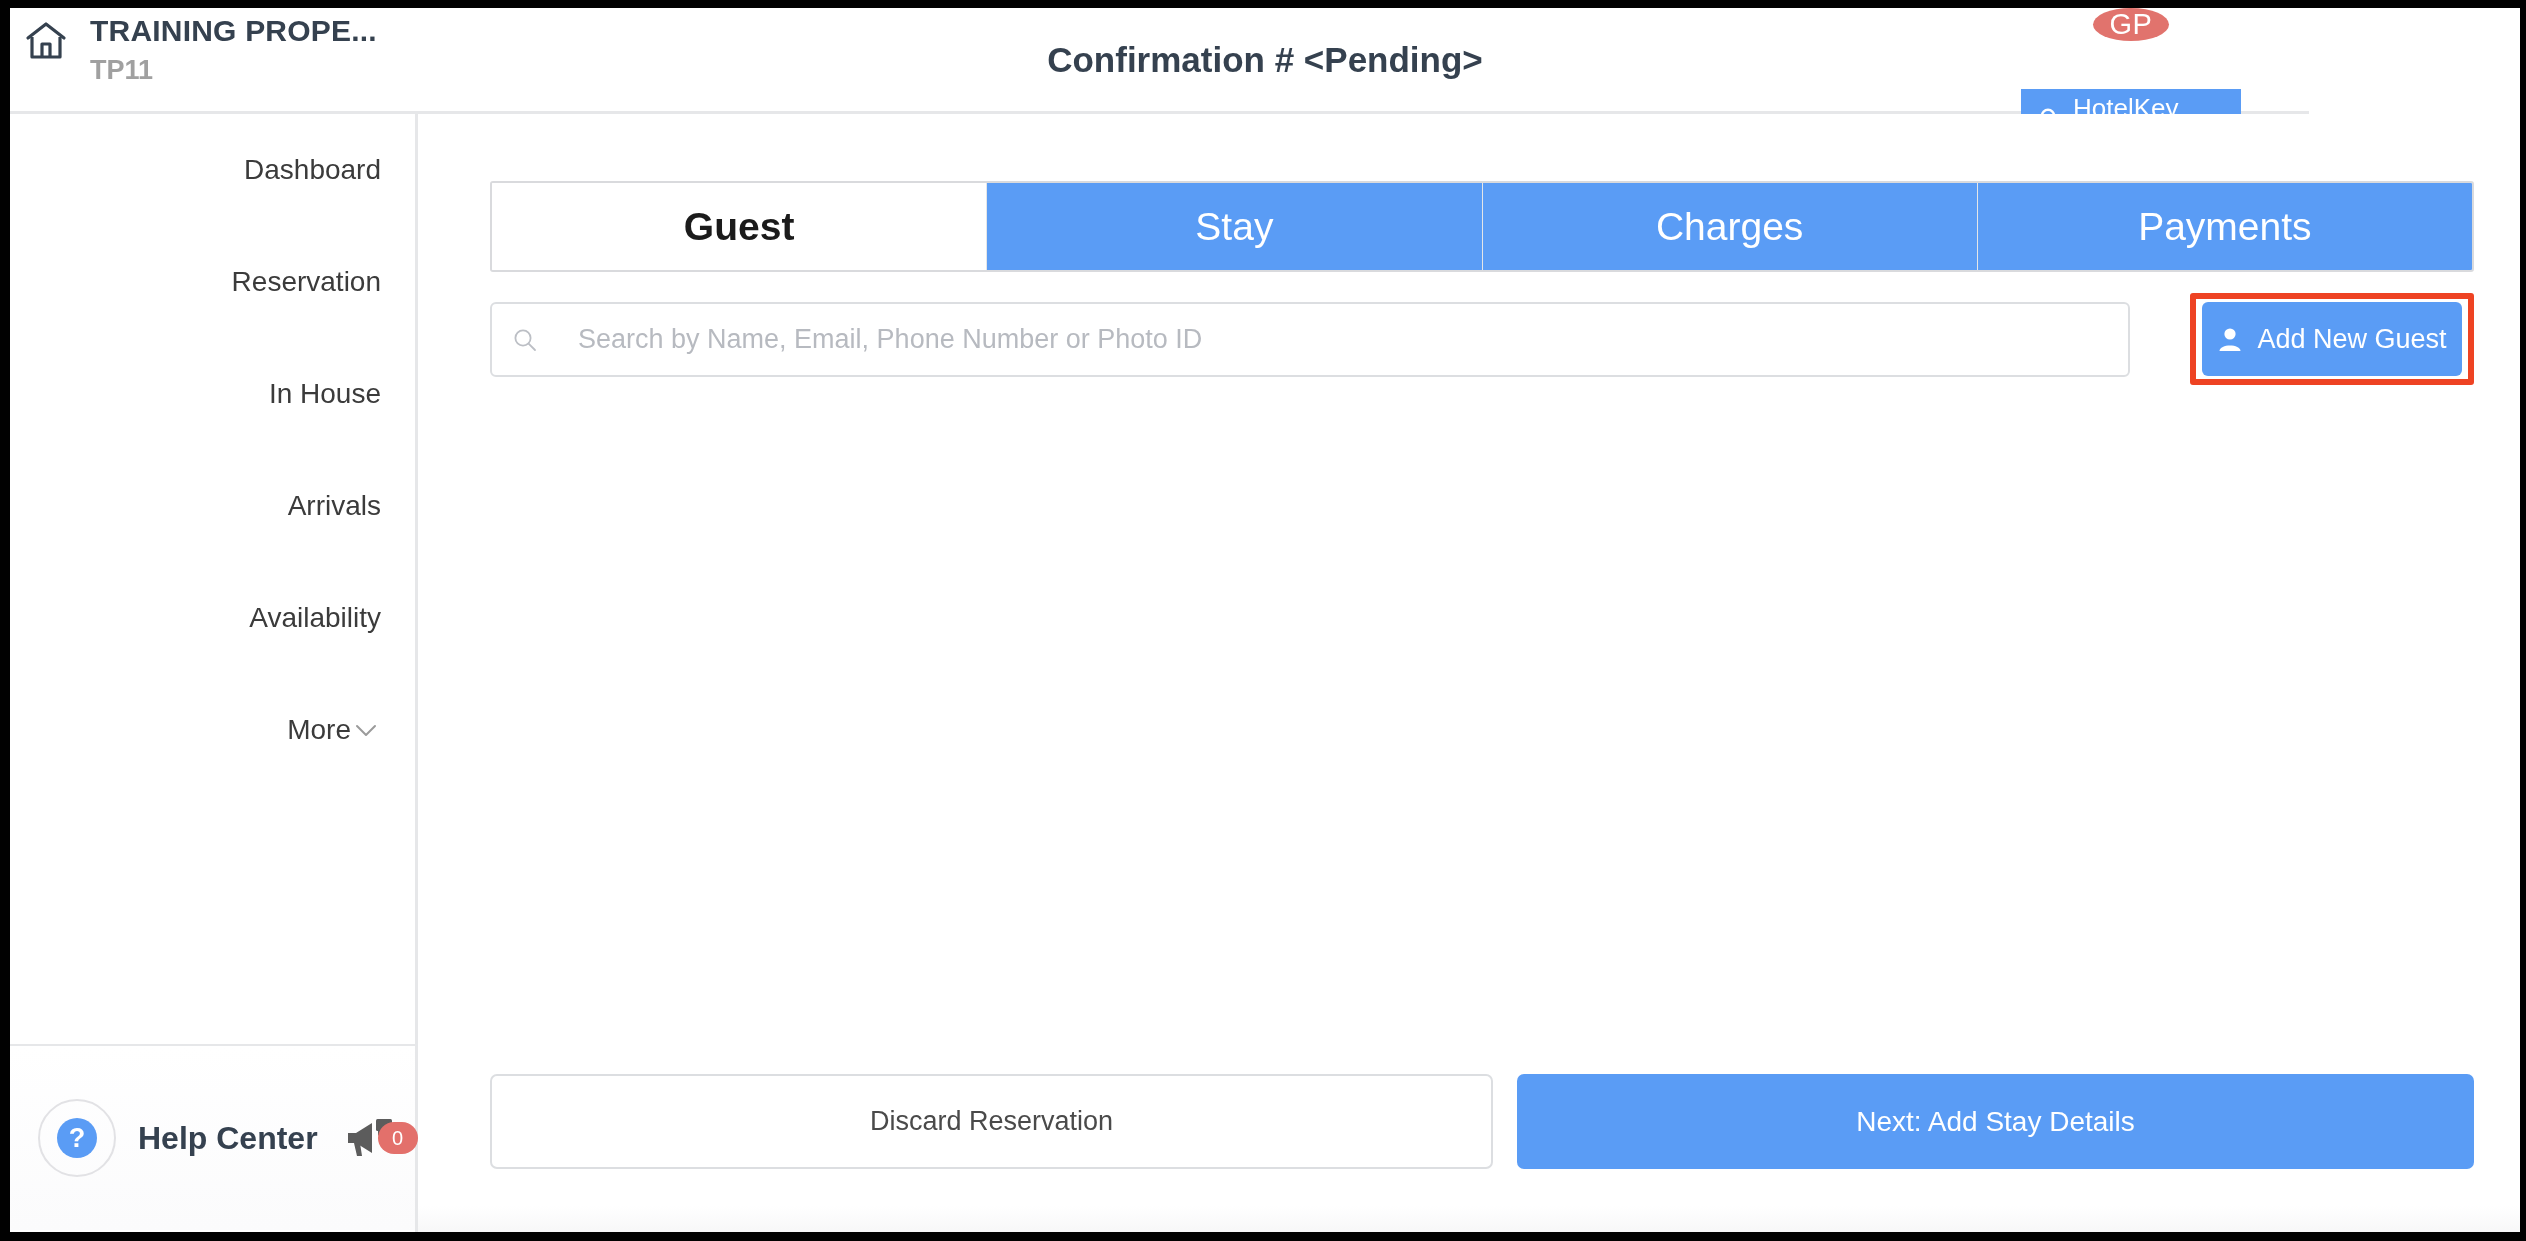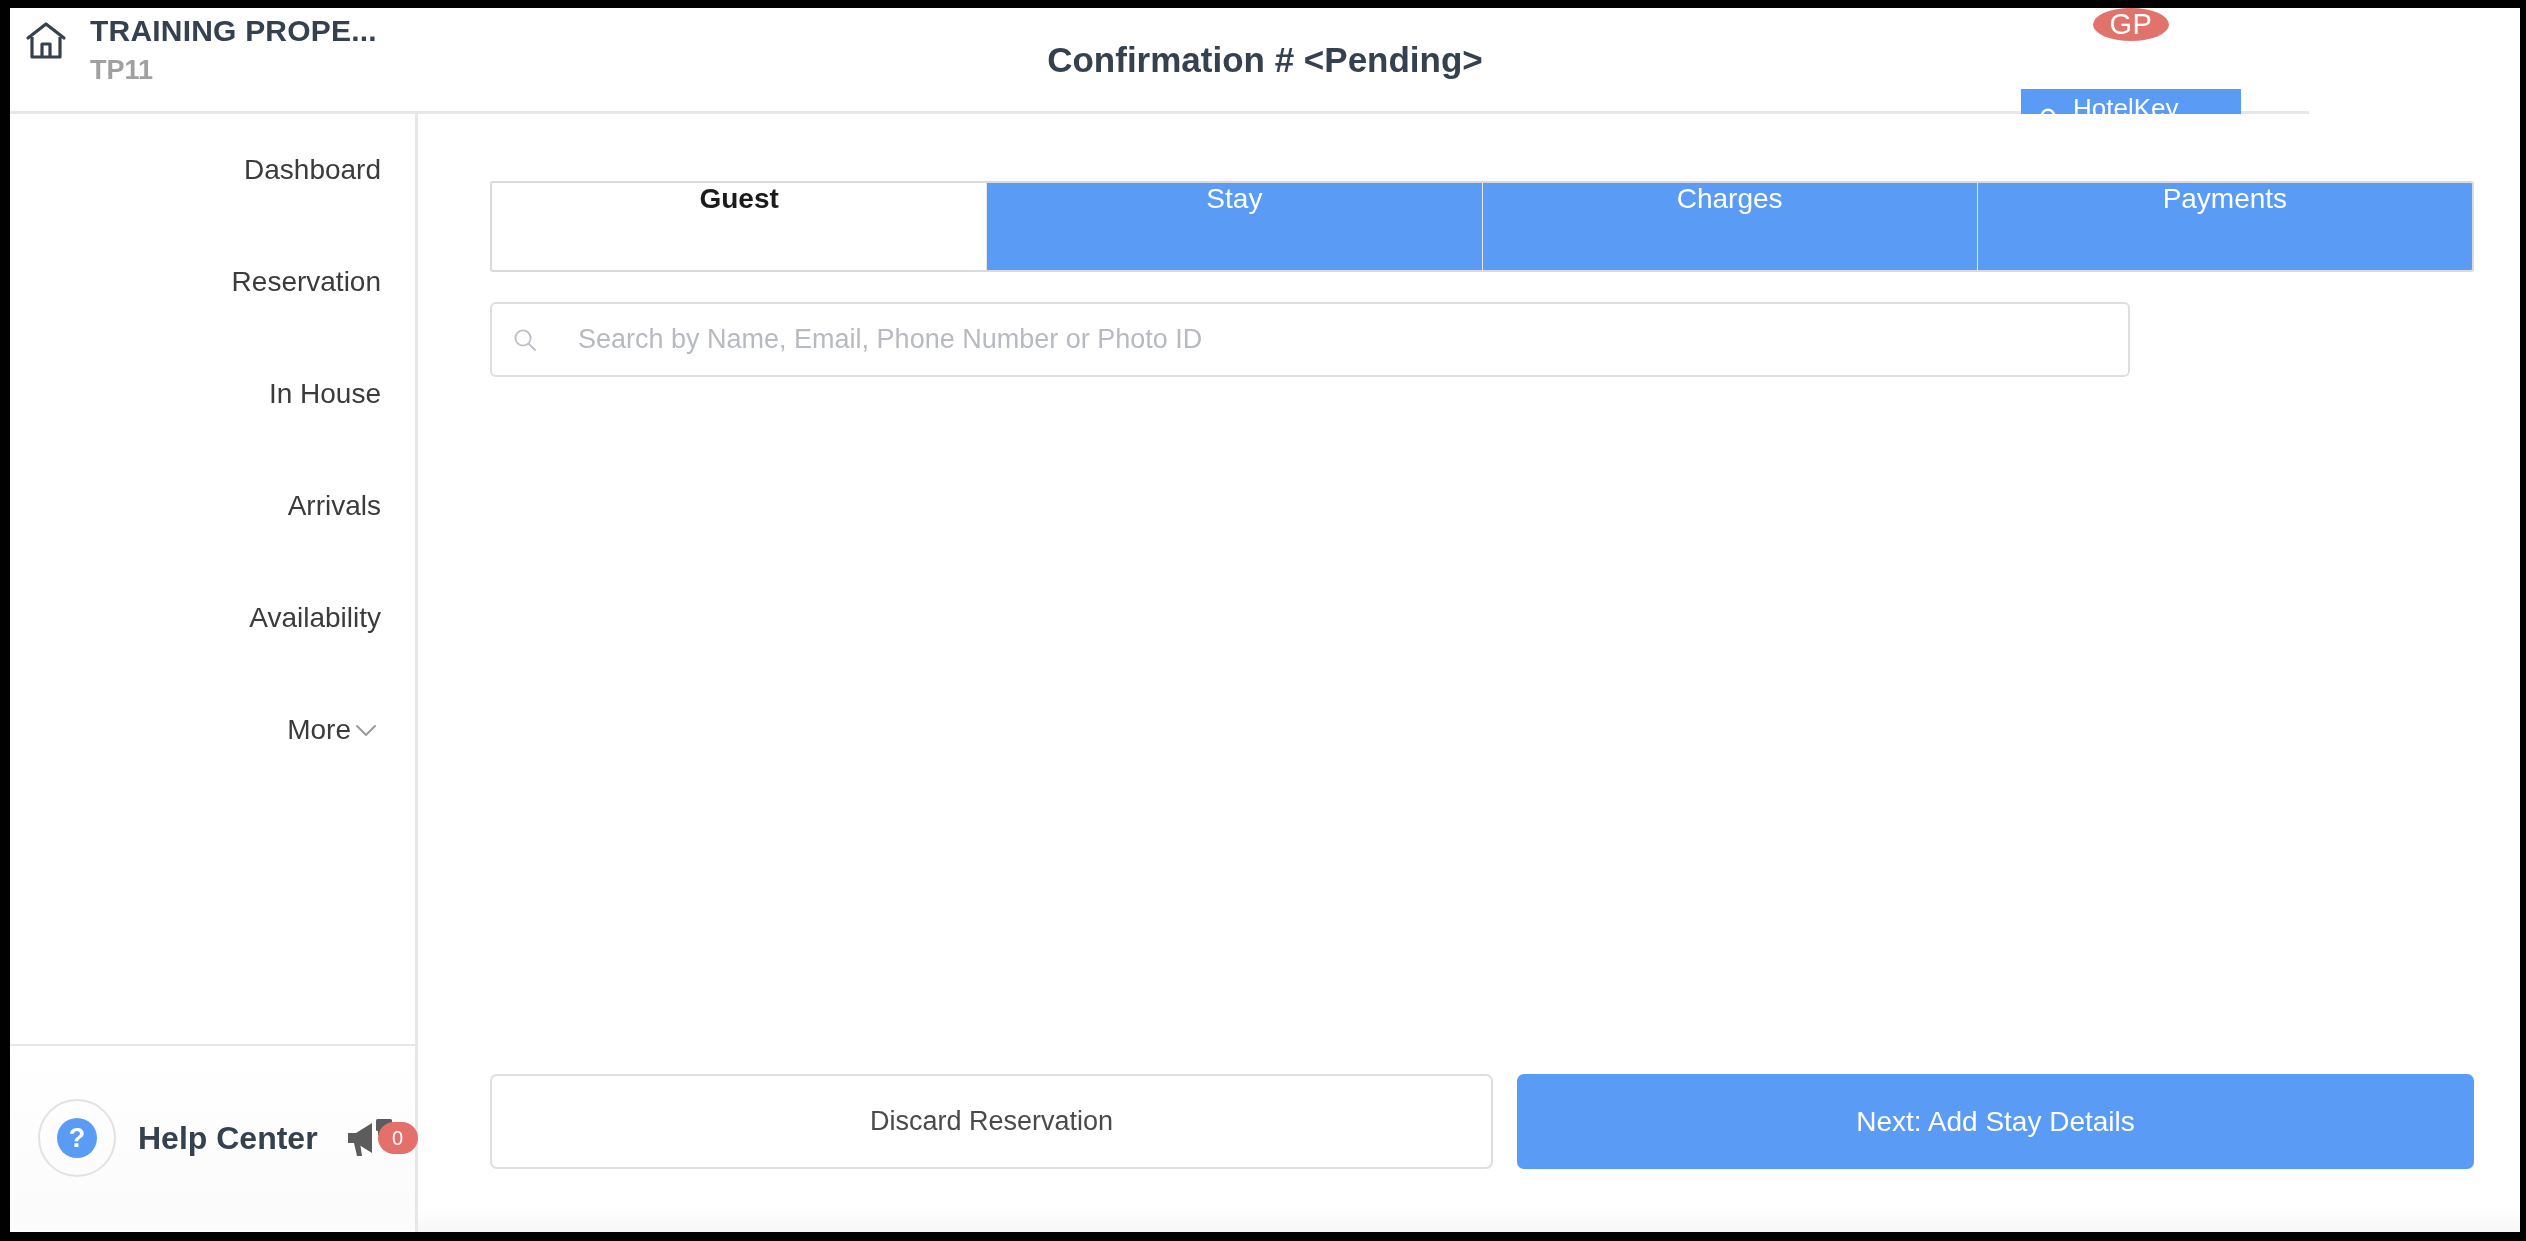--- a/index.html
+++ b/index.html
@@ -255,23 +255,23 @@
     height: 91px;
     display: flex;
     border: 2px solid #d9dadd;
     border-radius: 3px;
     box-sizing: border-box;
     overflow: hidden;
   }
   .tab {
     flex: 1 1 0;
     display: flex;
-    align-items: flex-start;
-    justify-content: center;
-    font-size: 28px;
+    align-items: center;
+    justify-content: center;
+    font-size: 39px;
     background: #5a9cf5;
     color: #ffffff;
     border-left: 1px solid #e4e6e8;
     box-sizing: border-box;
   }
   .tab:first-child { border-left: 0; }
   .tab.active {
     background: #ffffff;
     color: #1b1b1b;
     font-weight: bold;
@@ -495,20 +495,31 @@
       <div class="search-box">
         <span class="search-icon">
           <svg viewBox="0 0 26 26" width="26" height="26">
             <circle cx="11" cy="11" r="7.6" fill="none" stroke="#bcbfc5" stroke-width="1.8"></circle>
             <path d="M16.6 16.6 L23 23" stroke="#bcbfc5" stroke-width="1.8" stroke-linecap="round"></path>
           </svg>
         </span>
         <input class="search-input" type="text" placeholder="Search by Name, Email, Phone Number or Photo ID" style="">
       </div>
 
+      <div class="annot-box">
+        <button class="add-guest-btn">
+          <span class="person-fill">
+            <svg viewBox="0 0 26 27" width="26" height="27">
+              <circle cx="13" cy="8" r="5.6" fill="#ffffff"></circle>
+              <path d="M2.5 25 C2.5 17.5 23.5 17.5 23.5 25 Z" fill="#ffffff"></path>
+            </svg>
+          </span>
+          <span>Add New Guest</span>
+        </button>
+      </div>
     </div>
 
     <div class="footer-actions">
       <button class="btn-discard">Discard Reservation</button>
       <button class="btn-next">Next: Add Stay Details</button>
     </div>
 
     <div class="main-bottom-fade"></div>
   </div>
 

